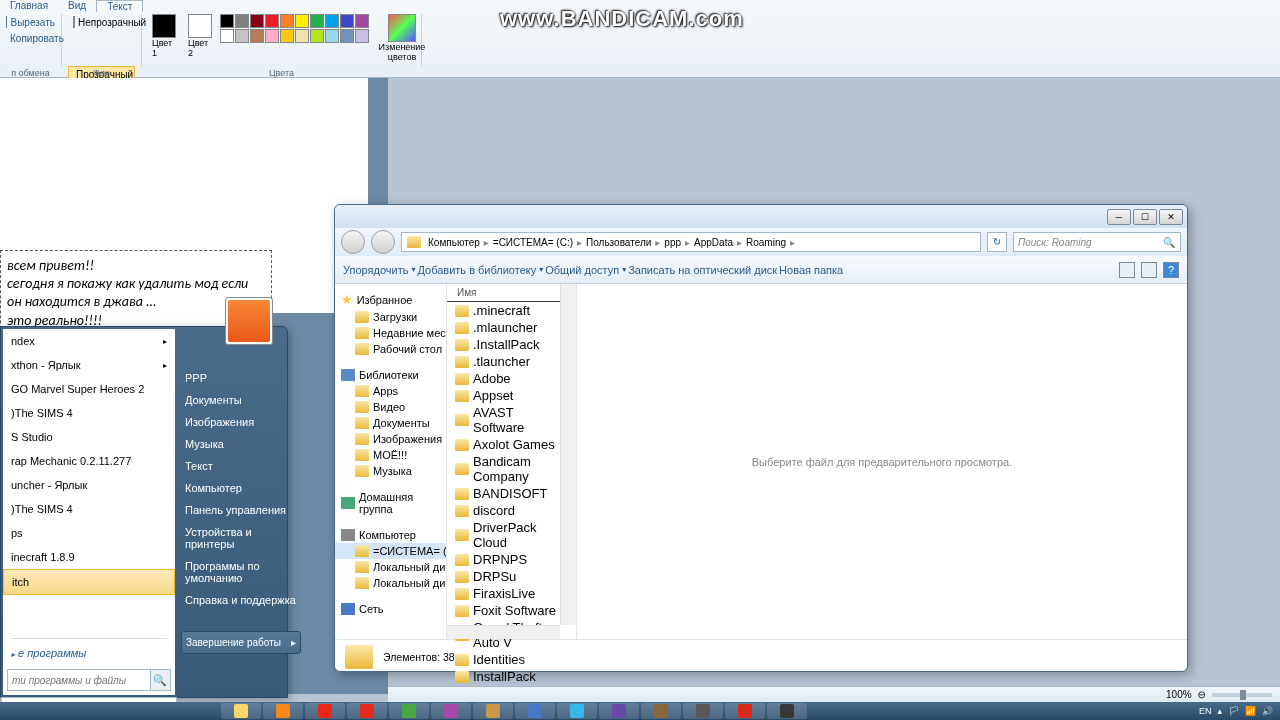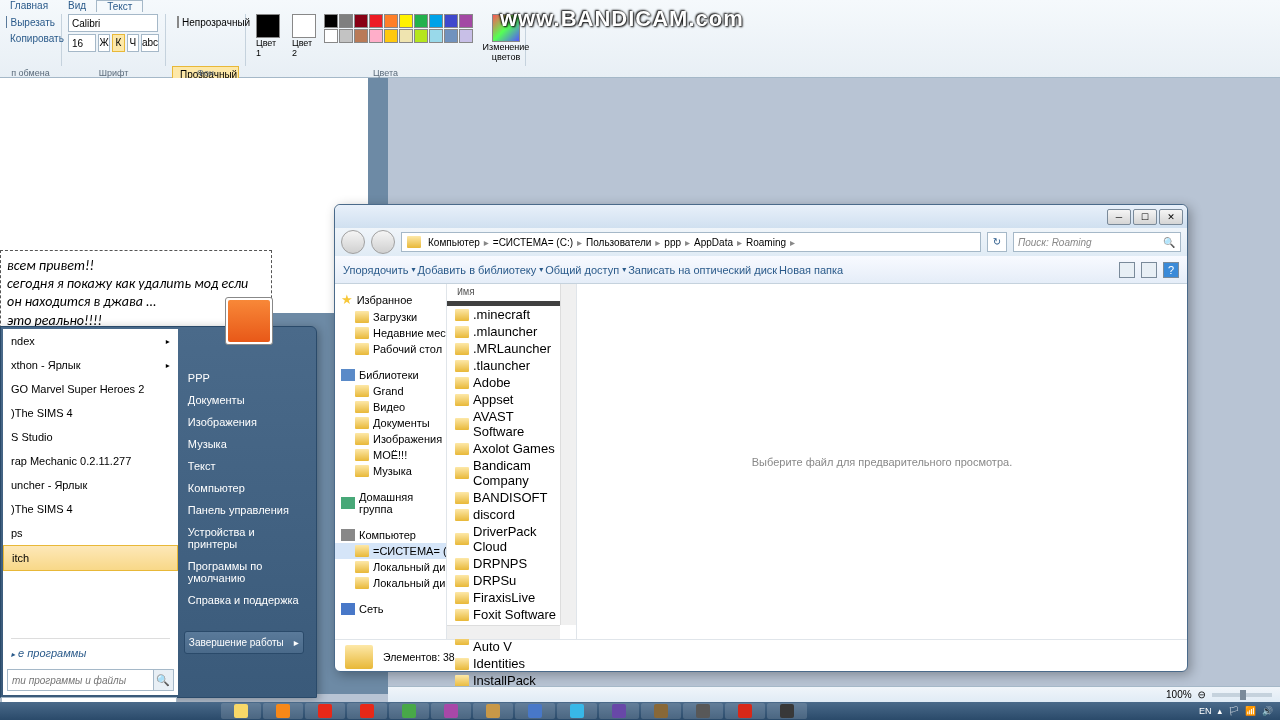--- a/index.html
+++ b/index.html
@@ -29,21 +29,21 @@
 .sw { width: 14px; height: 14px; border: 1px solid #888; }
 .edit-colors { width: 28px; height: 28px; background: linear-gradient(135deg,#f55,#5f5,#55f); border: 1px solid #888; }
 
 
 .canvas-area { position: absolute; top: 78px; left: 0; width: 388px; height: 616px; background: #6d8aa5; }
 .paper { position: absolute; top: 0; left: 0; width: 368px; height: 235px; background: #fff; }
 .textbox { position: absolute; top: 172px; left: 0; width: 272px; height: 144px; border: 1px dashed #555; background: #fff; padding: 6px; }
 .textbox p { font-family: Calibri, sans-serif; font-style: italic; font-size: 14px; line-height: 1.3; }
 
 
-.startmenu { position: absolute; top: 326px; left: 0; width: 317px; height: 372px; background: linear-gradient(#4a6a8a,#3a5a7a); border: 1px solid #2a4a6a; border-radius: 0 6px 0 0; box-shadow: 2px 2px 10px rgba(0,0,0,0.3); display: flex; }
+.startmenu { position: absolute; top: 326px; left: 0; width: 288px; height: 372px; background: linear-gradient(#4a6a8a,#3a5a7a); border: 1px solid #2a4a6a; border-radius: 0 6px 0 0; box-shadow: 2px 2px 10px rgba(0,0,0,0.3); display: flex; }
 .sm-left { width: 176px; background: #fff; border-radius: 0 0 0 0; margin: 2px 0 2px 2px; display: flex; flex-direction: column; }
 .sm-item { padding: 6px 8px; font-size: 11px; display: flex; justify-content: space-between; align-items: center; }
 .sm-item.hl { background: linear-gradient(#fde8b8,#f8d888); border: 1px solid #e8b838; }
 .sm-sep { border-top: 1px solid #ddd; margin: 2px 8px; }
 .sm-all { padding: 6px 8px; font-size: 11px; color: #2a5a8a; font-style: italic; }
 .sm-search { margin: 4px; border: 1px solid #a5b8c8; height: 22px; display: flex; }
 .sm-search input { flex: 1; border: none; font-size: 10px; padding: 0 4px; font-style: italic; color: #888; }
 .sm-search .mag { width: 20px; background: #e8eff5; border-left: 1px solid #a5b8c8; text-align: center; line-height: 20px; font-size: 11px; }
 .sm-right { width: 139px; padding: 40px 6px 6px; color: #fff; font-size: 11px; }
 .sm-right div { padding: 5px 4px; }
@@ -71,21 +71,21 @@
 .ex-body { display: flex; height: 355px; }
 .navpane { width: 112px; border-right: 1px solid #e0e5ea; overflow: hidden; font-size: 11px; padding: 6px 0; }
 .nav-group { margin-bottom: 10px; }
 .nav-head { display: flex; align-items: center; padding: 2px 6px; gap: 4px; }
 .nav-it { display: flex; align-items: center; padding: 2px 6px 2px 20px; gap: 4px; white-space: nowrap; }
 .nav-it.sel { background: #d5e5f8; }
 .fico { width: 14px; height: 12px; flex-shrink: 0; }
 .fold-ico { background: linear-gradient(#fde8a8,#e8b838); border-radius: 1px; }
 .star-ico { color: #f8c838; font-size: 13px; }
 .filepane { width: 130px; border-right: 1px solid #e0e5ea; position: relative; }
-.fp-head { font-size: 10px; padding: 3px 10px; border-bottom: 5px solid #404040; color: #555; font-family: Liberation Mono, monospace; }
+.fp-head { font-size: 10px; padding: 3px 10px; border-bottom: 1px solid #404040; color: #555; }
 .fp-list { overflow: hidden; }
 .fp-item { display: flex; align-items: center; padding: 1px 8px; font-size: 13px; gap: 4px; }
 .fp-scroll { position: absolute; right: 0; top: 0; bottom: 14px; width: 16px; background: #f0f0f0; border-left: 1px solid #ddd; }
 .fp-scroll-h { position: absolute; left: 0; right: 16px; bottom: 0; height: 14px; background: #f0f0f0; border-top: 1px solid #ddd; }
 .preview { flex: 1; display: flex; align-items: center; justify-content: center; font-size: 11px; color: #888; }
 .ex-status { height: 34px; border-top: 1px solid #e0e5ea; display: flex; align-items: center; padding: 0 10px; font-size: 10.5px; gap: 10px; }
 .ex-status .big-fold { width: 28px; height: 24px; background: linear-gradient(#fde8a8,#e8b838); border-radius: 2px; }
 
 
 .watermark { position: absolute; top: 6px; left: 500px; font-family: Arial; font-size: 22px; font-weight: bold; color: #fff; text-shadow: 1px 1px 2px #000, -1px -1px 2px #000; letter-spacing: 1px; }
@@ -113,33 +113,20 @@
     <div class="rgroup" style="width:62px">
       <div class="clip-btn">
           <span class="ico"></span>
           <span>Вырезать</span>
         </div>
       <div class="clip-btn">
           <span class="ico"></span>
           <span>Копировать</span>
         </div>
       <div class="rgroup-label">п обмена</div>
-    </div>
-    <div class="rgroup" style="width:104px">
-      <div class="font-row">
-        <input class="font-name" value="Calibri" style="">
-      </div>
-      <div class="font-row">
-        <input class="font-size" value="16" style="">
-        <div class="font-btn">Ж</div>
-        <div class="font-btn on">К</div>
-        <div class="font-btn">Ч</div>
-        <div class="font-btn">abc</div>
-      </div>
-      <div class="rgroup-label">Шрифт</div>
     </div>
     <div class="rgroup" style="width:80px">
       <div class="bg-btn">
           <span class="sq" style="background:#fff;border:1px solid #888"></span>
           <span>Непрозрачный</span>
         </div>
       <div class="bg-btn on">
           <span class="sq" style="background:repeating-conic-gradient(#ccc 0 25%,#fff 0 50%) 0/6px 6px"></span>
           <span>Прозрачный</span>
         </div>
@@ -227,20 +214,23 @@
           <span>rap Mechanic 0.2.11.277</span>
         </div>
         <div class="sm-item">
           <span>uncher - Ярлык</span>
         </div>
         <div class="sm-item">
           <span>)The SIMS 4</span>
         </div>
         <div class="sm-item">
           <span>ps</span>
+        </div>
+        <div class="sm-item">
+          <span>inecraft 1.8.9</span>
         </div>
         <div class="sm-item hl">
           <span>itch</span>
         </div>
       </div>
     <div class="sm-sep"></div>
     <div class="sm-all"><span class="arrow">▸</span> <span>е программы</span></div>
     <div class="sm-search">
       <input placeholder="ти программы и файлы" style="">
       <div class="mag">🔍</div>
@@ -336,21 +326,21 @@
             <span>Рабочий стол</span>
           </div>
         </div>
         <div class="nav-group">
           <div class="nav-head">
             <span class="fico" style="background:#5a8ac8"></span>
             <span>Библиотеки</span>
           </div>
           <div class="nav-it">
             <span class="fico fold-ico"></span>
-            <span>Grand</span>
+            <span>Apps</span>
           </div>
           <div class="nav-it">
             <span class="fico fold-ico"></span>
             <span>Видео</span>
           </div>
           <div class="nav-it">
             <span class="fico fold-ico"></span>
             <span>Документы</span>
           </div>
           <div class="nav-it">
@@ -403,21 +393,21 @@
           <div class="fp-item">
             <span class="fico fold-ico"></span>
             <span>.minecraft</span>
           </div>
           <div class="fp-item">
             <span class="fico fold-ico"></span>
             <span>.mlauncher</span>
           </div>
           <div class="fp-item">
             <span class="fico fold-ico"></span>
-            <span>.MRLauncher</span>
+            <span>.InstallPack</span>
           </div>
           <div class="fp-item">
             <span class="fico fold-ico"></span>
             <span>.tlauncher</span>
           </div>
           <div class="fp-item">
             <span class="fico fold-ico"></span>
             <span>Adobe</span>
           </div>
           <div class="fp-item">

